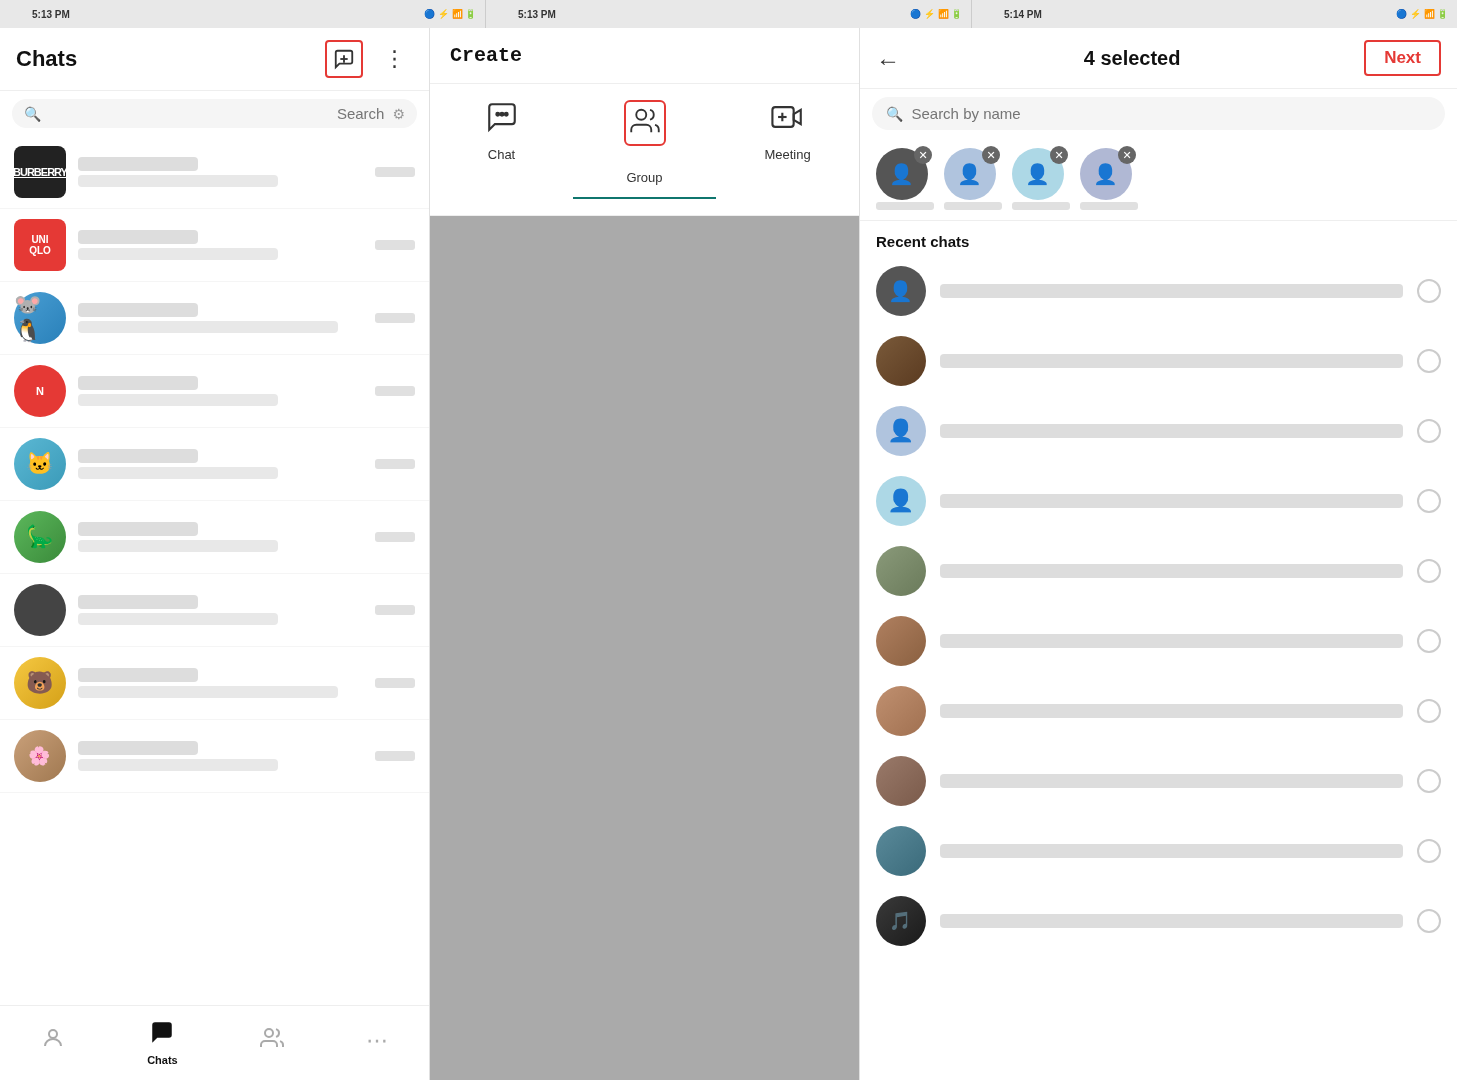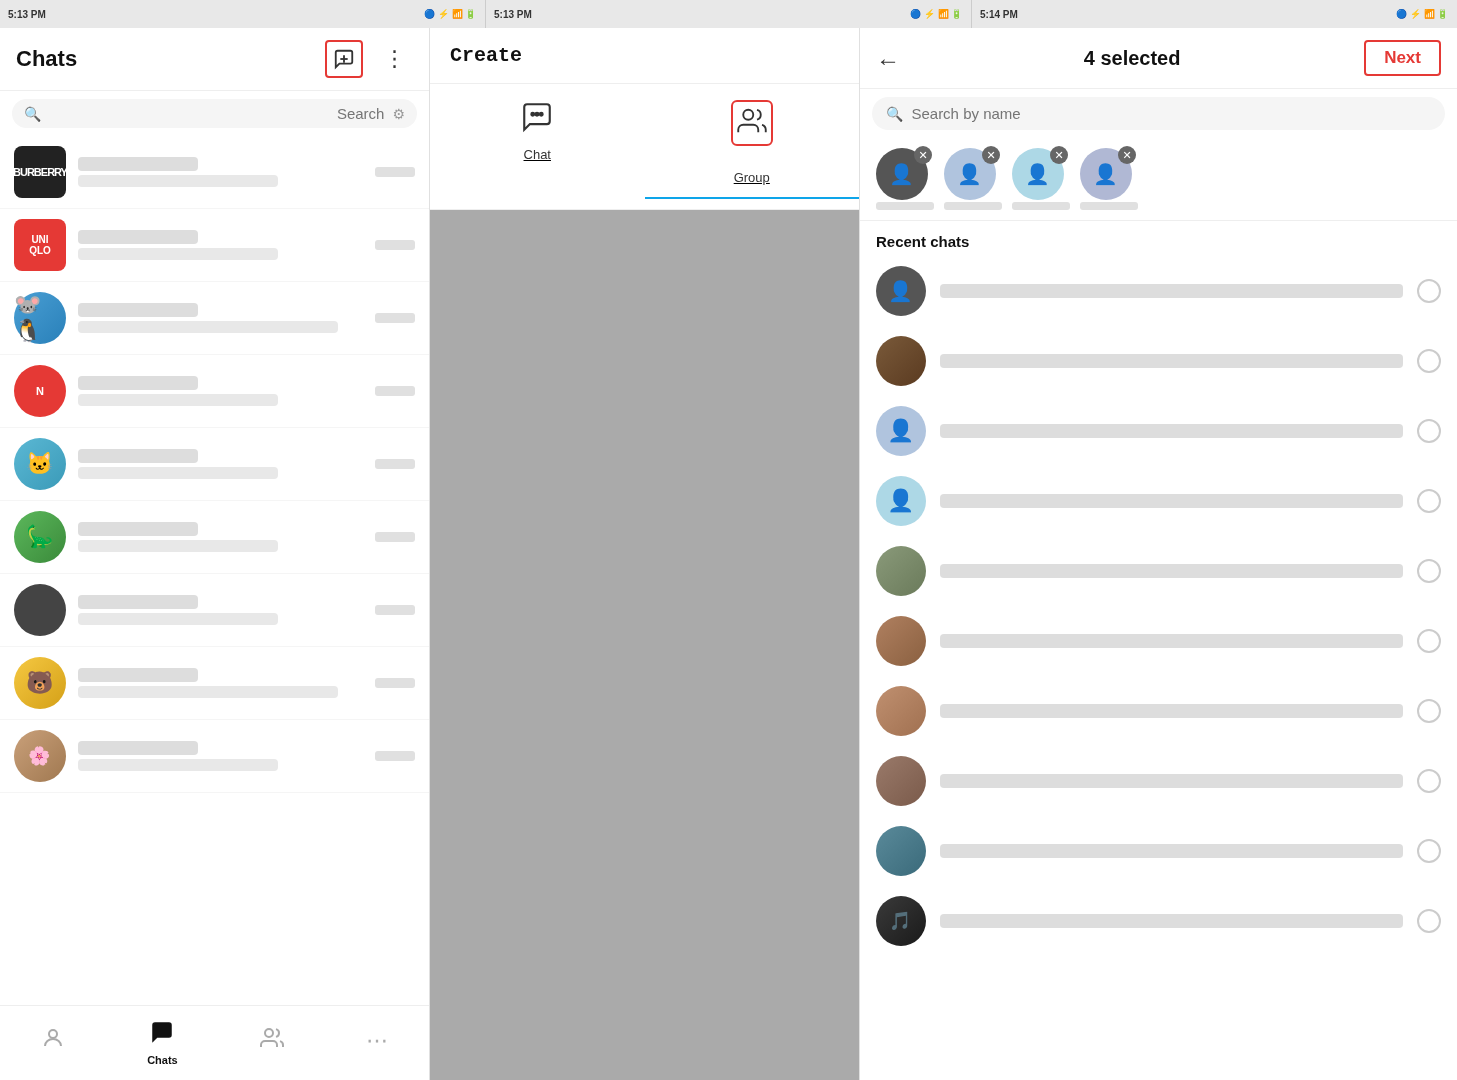--- a/index.html
+++ b/index.html
@@ -21,20 +21,21 @@
     }
     .status-bar {
       flex: 1;
       display: flex;
       align-items: center;
       justify-content: space-between;
       padding: 0 8px;
       font-size: 10px;
       color: #333;
       border-right: 1px solid #ccc;
+      margin-left: 24px;
     }
     .status-bar:last-child { border-right: none; }
     .status-left { font-weight: 600; }
     .status-icons { display: flex; gap: 2px; align-items: center; font-size: 9px; }
 
     
     .main-area {
       flex: 1;
       display: flex;
       overflow: hidden;
@@ -127,20 +128,21 @@
       background: #222;
       font-size: 11px;
       font-weight: 900;
       letter-spacing: -1px;
       color: #fff;
       width: 52px;
       height: 52px;
       display: flex;
       align-items: center;
       justify-content: center;
+      text-decoration: underline;
     }
     .avatar-uniqlo {
       border-radius: 8px;
       background: #e53935;
       font-size: 10px;
       font-weight: 900;
       color: #fff;
       width: 52px;
       height: 52px;
       display: flex;
@@ -230,35 +232,34 @@
       font-family: Liberation Mono, monospace;
     }
     .panel-middle-title {
       font-size: 20px;
       font-weight: 600;
       color: #111;
     }
     .create-tabs {
       display: flex;
       justify-content: space-around;
-      padding: 16px 0 10px;
+      padding: 16px 0 16px;
       border-bottom: 1px solid #eee;
-      text-decoration: underline;
     }
     .create-tab {
       display: flex;
       flex-direction: column;
       align-items: center;
       gap: 6px;
       padding-bottom: 12px;
       cursor: pointer;
       flex: 1;
     }
     .create-tab.active {
-      border-bottom: 2px solid #0ea5e9;
+      border-bottom: 2px solid #0f766e;
       gap: 24px;
     }
     .create-tab-icon {
       font-size: 28px;
       color: #333;
     }
     .create-tab-label {
       font-size: 13px;
       color: #333;
     }
@@ -694,20 +695,31 @@
           <svg width="30" height="30" viewBox="0 0 24 24" fill="none" stroke="#333" stroke-width="1.5">
             <path d="M17 21v-2a4 4 0 0 0-4-4H5a4 4 0 0 0-4 4v2"></path>
             <circle cx="9" cy="7" r="4"></circle>
             <path d="M23 21v-2a4 4 0 0 0-3-3.87"></path>
             <path d="M16 3.13a4 4 0 0 1 0 7.75"></path>
           </svg>
         </div>
         <span class="create-tab-label">Group</span>
       </div>
 
+      <div class="create-tab">
+        <div class="create-tab-icon">
+          <svg width="34" height="34" viewBox="0 0 24 24" fill="none" stroke="#333" stroke-width="1.5">
+            <rect x="1" y="5" width="15" height="14" rx="2"></rect>
+            <path d="M16 10l5-3v10l-5-3V10z"></path>
+            <line x1="8" y1="9" x2="8" y2="15"></line>
+            <line x1="5" y1="12" x2="11" y2="12"></line>
+          </svg>
+        </div>
+        <span class="create-tab-label">Meeting</span>
+      </div>
     </div>
 
     <div class="middle-content">
 
       <div style="width:100%;height:100%;background:#aaa;opacity:0.7;"></div>
     </div>
   </div>
 
   <div class="panel-right">
     <div class="panel-right-header">

